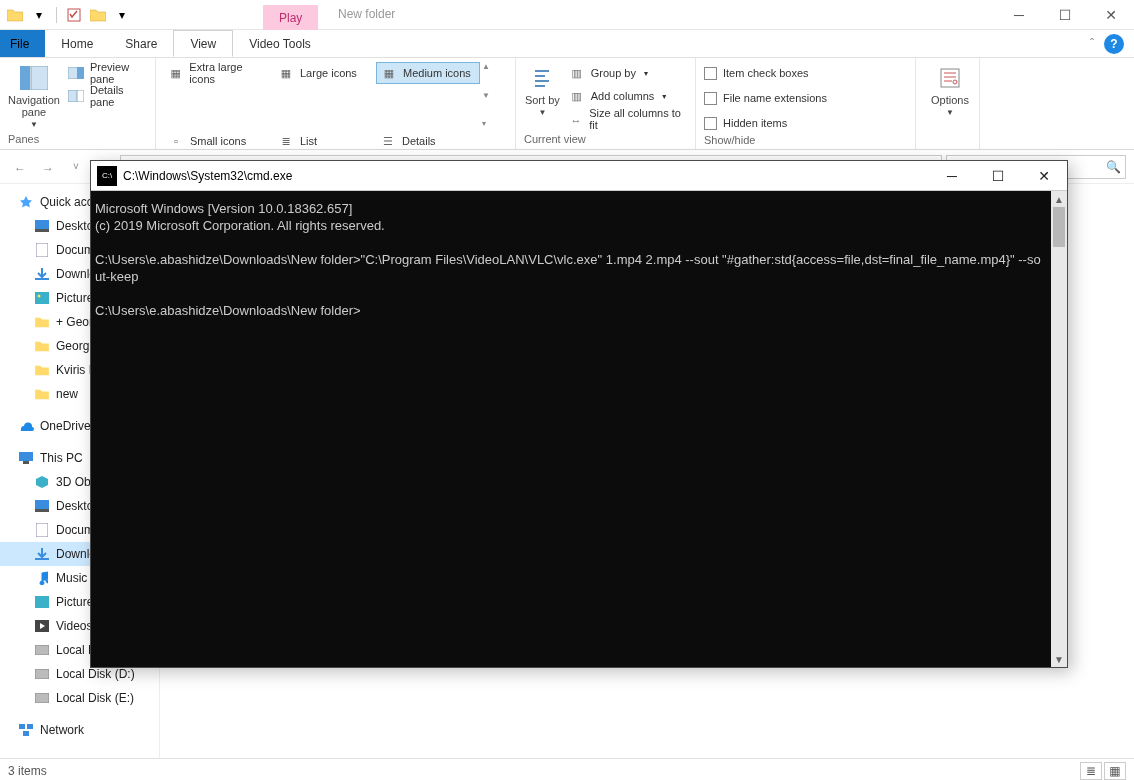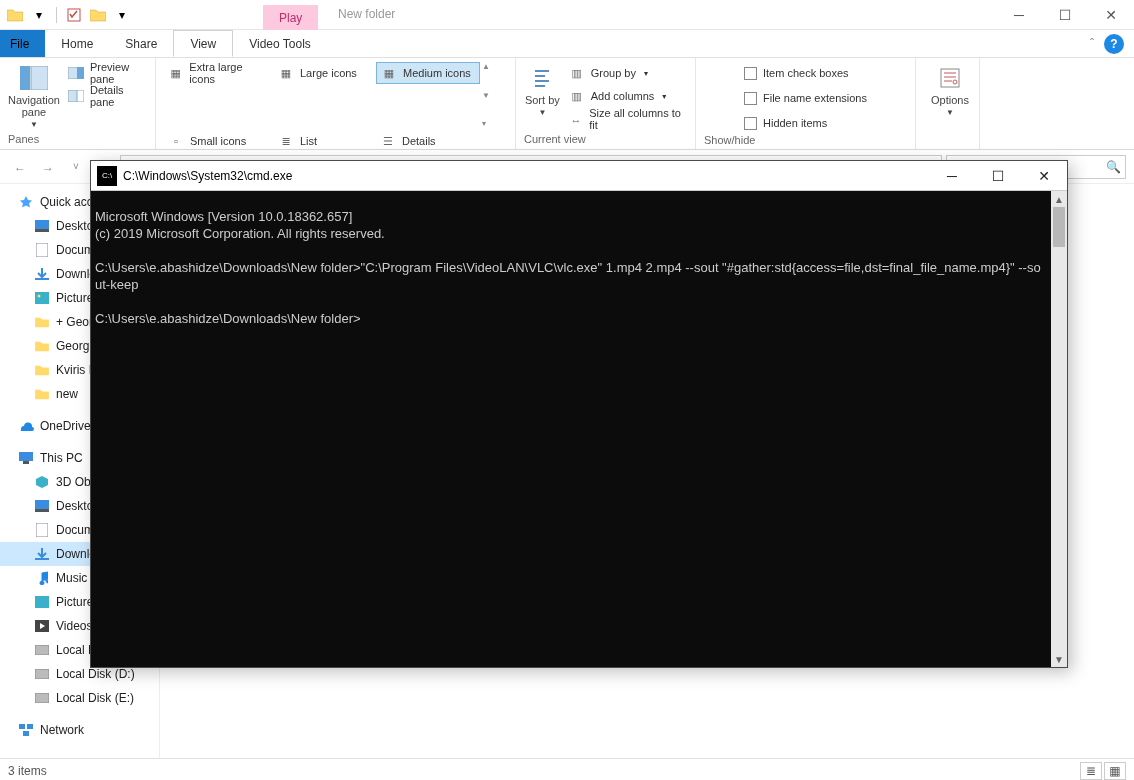--- a/index.html
+++ b/index.html
@@ -31,21 +31,21 @@
 .ribbon { height: 92px; display: flex; border-bottom: 1px solid #d8d8d8; background: #fff; }
 .ribbon .group { border-right: 1px solid #e6e6e6; padding: 4px 8px 2px; display: flex; flex-direction: column; }
 .ribbon .group .glabel { text-align: left; color: #666; font-size: 11px; margin-top: auto; padding-bottom: 2px; }
 .ribbon .grow { display: flex; align-items: flex-start; gap: 4px; }
 .ribbon .bigbtn { display: flex; flex-direction: column; align-items: center; width: 58px; text-align: center; font-size: 11px; color: #444; padding-top: 2px; gap: 2px; }
 .ribbon .bigbtn .ico { width: 32px; height: 28px; display: flex; align-items: center; justify-content: center; }
 .ribbon .smallitem { display: flex; align-items: center; gap: 6px; font-size: 11px; color: #333; height: 22px; padding: 0 4px; }
 .ribbon .smallitem.sel { background: #cde6f7; border: 1px solid #7ab5e0; }
 .ribbon .smallitem .ico { width: 16px; height: 16px; display: flex; align-items: center; justify-content: center; color: #666; }
 .ribbon .col { display: flex; flex-direction: column; gap: 1px; }
-.ribbon .checkrow { display: flex; align-items: center; gap: 6px; font-size: 11px; color: #333; height: 22px; margin-left: 40px; }
+.ribbon .checkrow { display: flex; align-items: center; gap: 6px; font-size: 11px; color: #333; height: 22px; }
 .ribbon .checkrow .box { width: 13px; height: 13px; border: 1px solid #888; background: #fff; }
 
 
 .navbar { height: 34px; display: flex; align-items: center; padding: 2px 8px; gap: 4px; border-bottom: 1px solid #eee; }
 .navbar .navbtn { width: 24px; height: 24px; display: flex; align-items: center; justify-content: center; color: #888; }
 .navbar .crumbarea { flex: 1; height: 24px; border: 1px solid #ccc; display: flex; align-items: center; padding: 0 4px; font-size: 12px; color: #333; background: #fff; }
 .navbar .searchbox { width: 180px; height: 24px; border: 1px solid #ccc; display: flex; align-items: center; padding: 0 4px; font-size: 12px; color: #999; }
 
 
 .mainarea { display: flex; height: calc(780px - 30px - 28px - 92px - 34px - 22px); }
@@ -63,21 +63,21 @@
 .statusbar .vicon { width: 22px; height: 18px; border: 1px solid #ccc; display: flex; align-items: center; justify-content: center; }
 
 
 .cmdwin { position: absolute; left: 90px; top: 160px; width: 978px; height: 508px; background: #0c0c0c; border: 1px solid #4a4a4a; box-shadow: 4px 4px 16px rgba(0,0,0,0.25); display: flex; flex-direction: column; }
 .cmdwin .titlerow { height: 30px; background: #fff; display: flex; align-items: center; border-bottom: 1px solid #ccc; }
 .cmdwin .cmdico { width: 20px; height: 20px; margin: 0 6px; background: #000; display: flex; align-items: center; justify-content: center; font-size: 8px; color: #fff; font-family: Consolas, monospace; }
 .cmdwin .cmdtitle { font-size: 12px; color: #000; }
 .cmdwin .wincontrols { margin-left: auto; display: flex; }
 .cmdwin .winbtn { width: 46px; height: 30px; display: flex; align-items: center; justify-content: center; color: #222; font-size: 14px; }
 .cmdwin .body { flex: 1; display: flex; }
-.cmdwin .term { flex: 1; padding: 2px 4px; font-family: Consolas, "Courier New", monospace; font-size: 13px; color: #ccc; white-space: pre-wrap; word-break: break-all; line-height: 16px; margin-top: 16px; }
+.cmdwin .term { flex: 1; padding: 10px 4px; font-family: Consolas, "Courier New", monospace; font-size: 13px; color: #ccc; white-space: pre-wrap; word-break: break-all; line-height: 16px; }
 .cmdwin .sbar { width: 16px; background: #e8e8e8; position: relative; }
 .cmdwin .sbar .thumb { position: absolute; top: 16px; left: 2px; right: 2px; height: 40px; background: #b8b8b8; }
 .cmdwin .sbar .ar { position: absolute; left: 0; right: 0; height: 16px; display: flex; align-items: center; justify-content: center; color: #666; font-size: 10px; }
 .cmdwin .sbar .ar.top { top: 0; }
 .cmdwin .sbar .ar.bot { bottom: 0; }
 
 .dim { color: #bbb; }
 svg { display: block; }
 </style>
 </head>

